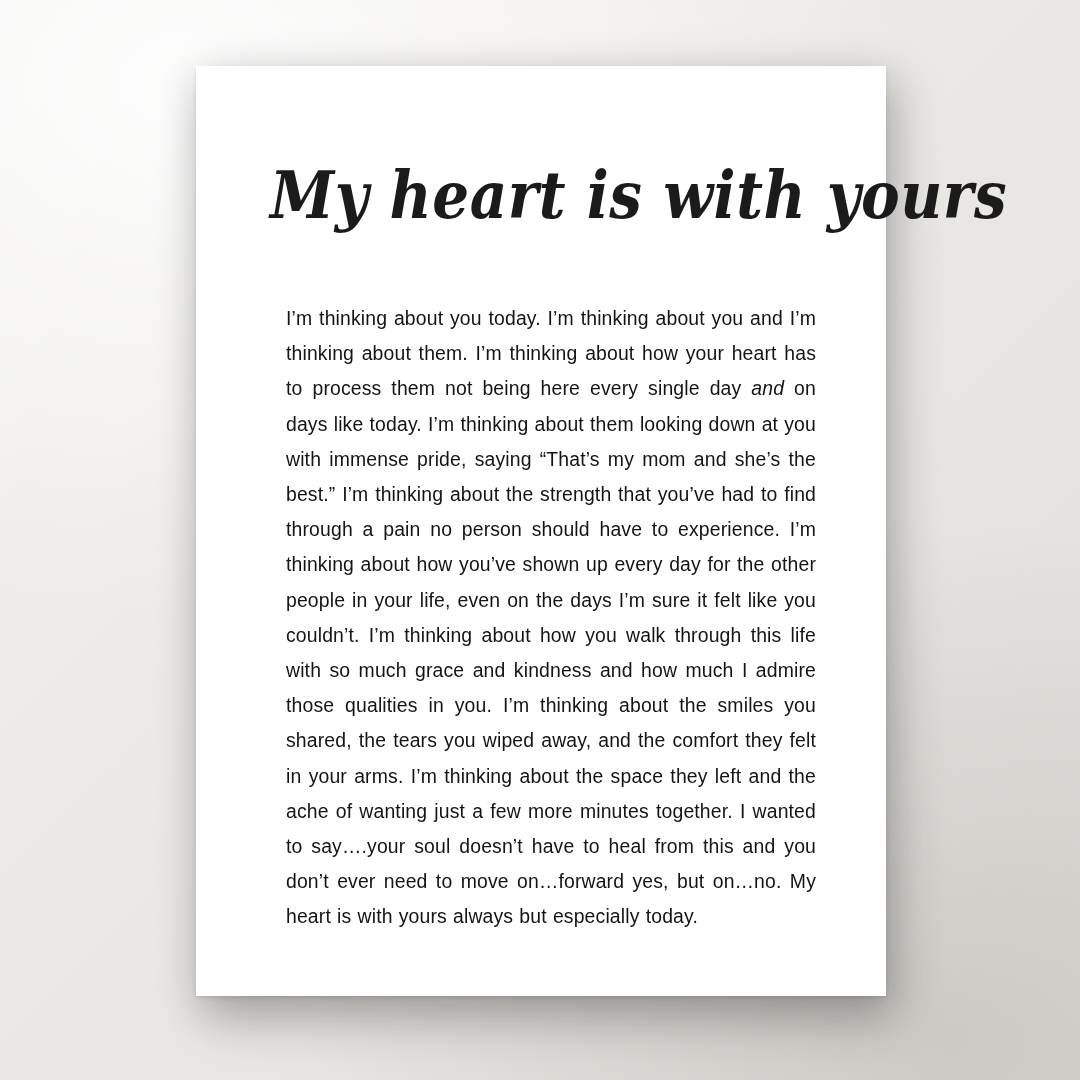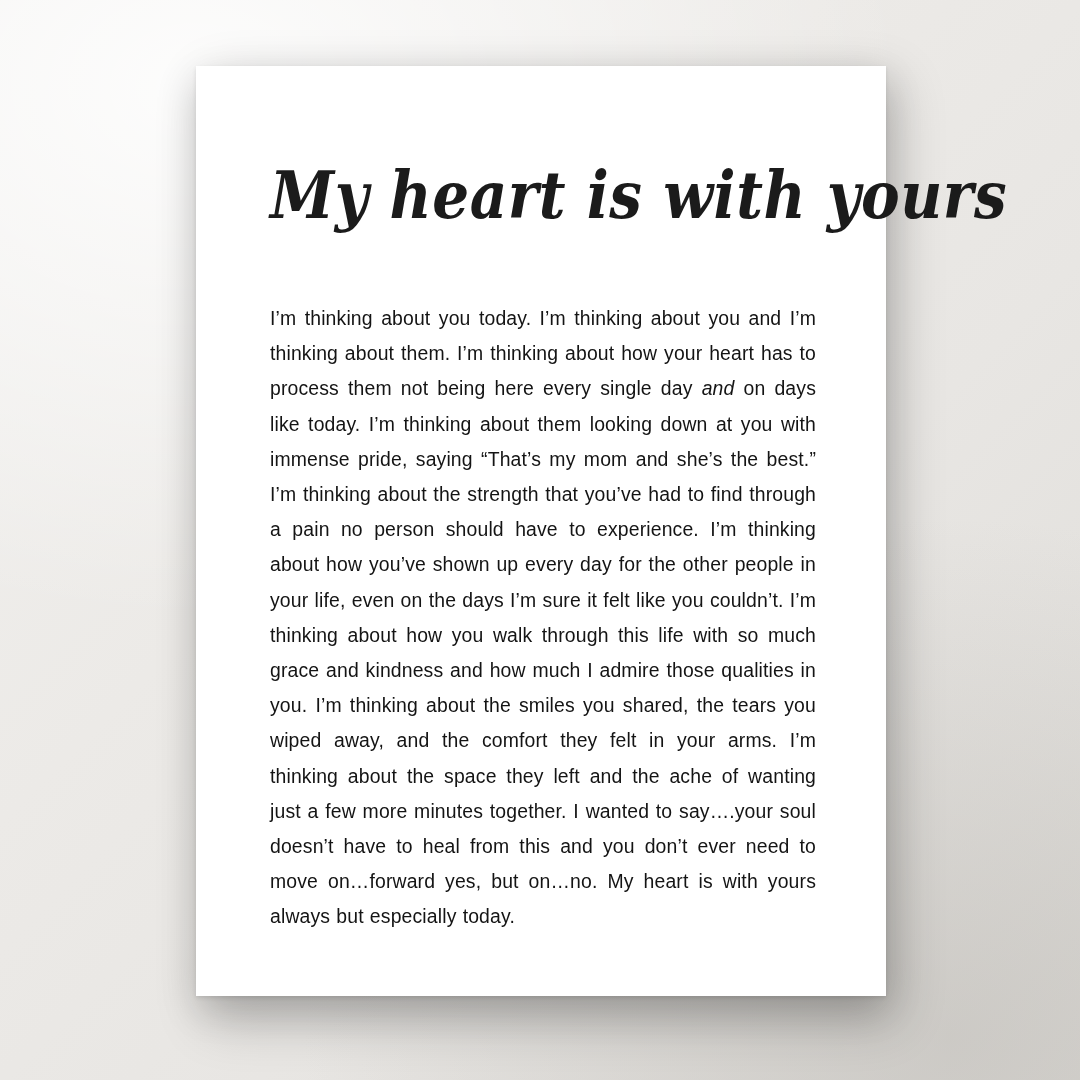--- a/index.html
+++ b/index.html
@@ -84,20 +84,21 @@
     margin-top: 78px;
     font-family: "Liberation Sans", sans-serif;
     font-size: 19.4px;
     line-height: 35.2px;
     color: #141414;
     text-align: justify;
     text-justify: inter-word;
     letter-spacing: 0.15px;
     word-spacing: 0.6px;
     hyphens: none;
+    margin-left: 16px;
   }
 
   .poster-body em {
     font-style: italic;
   }
 </style>
 </head>
 <body>
 
 <div class="scene">

